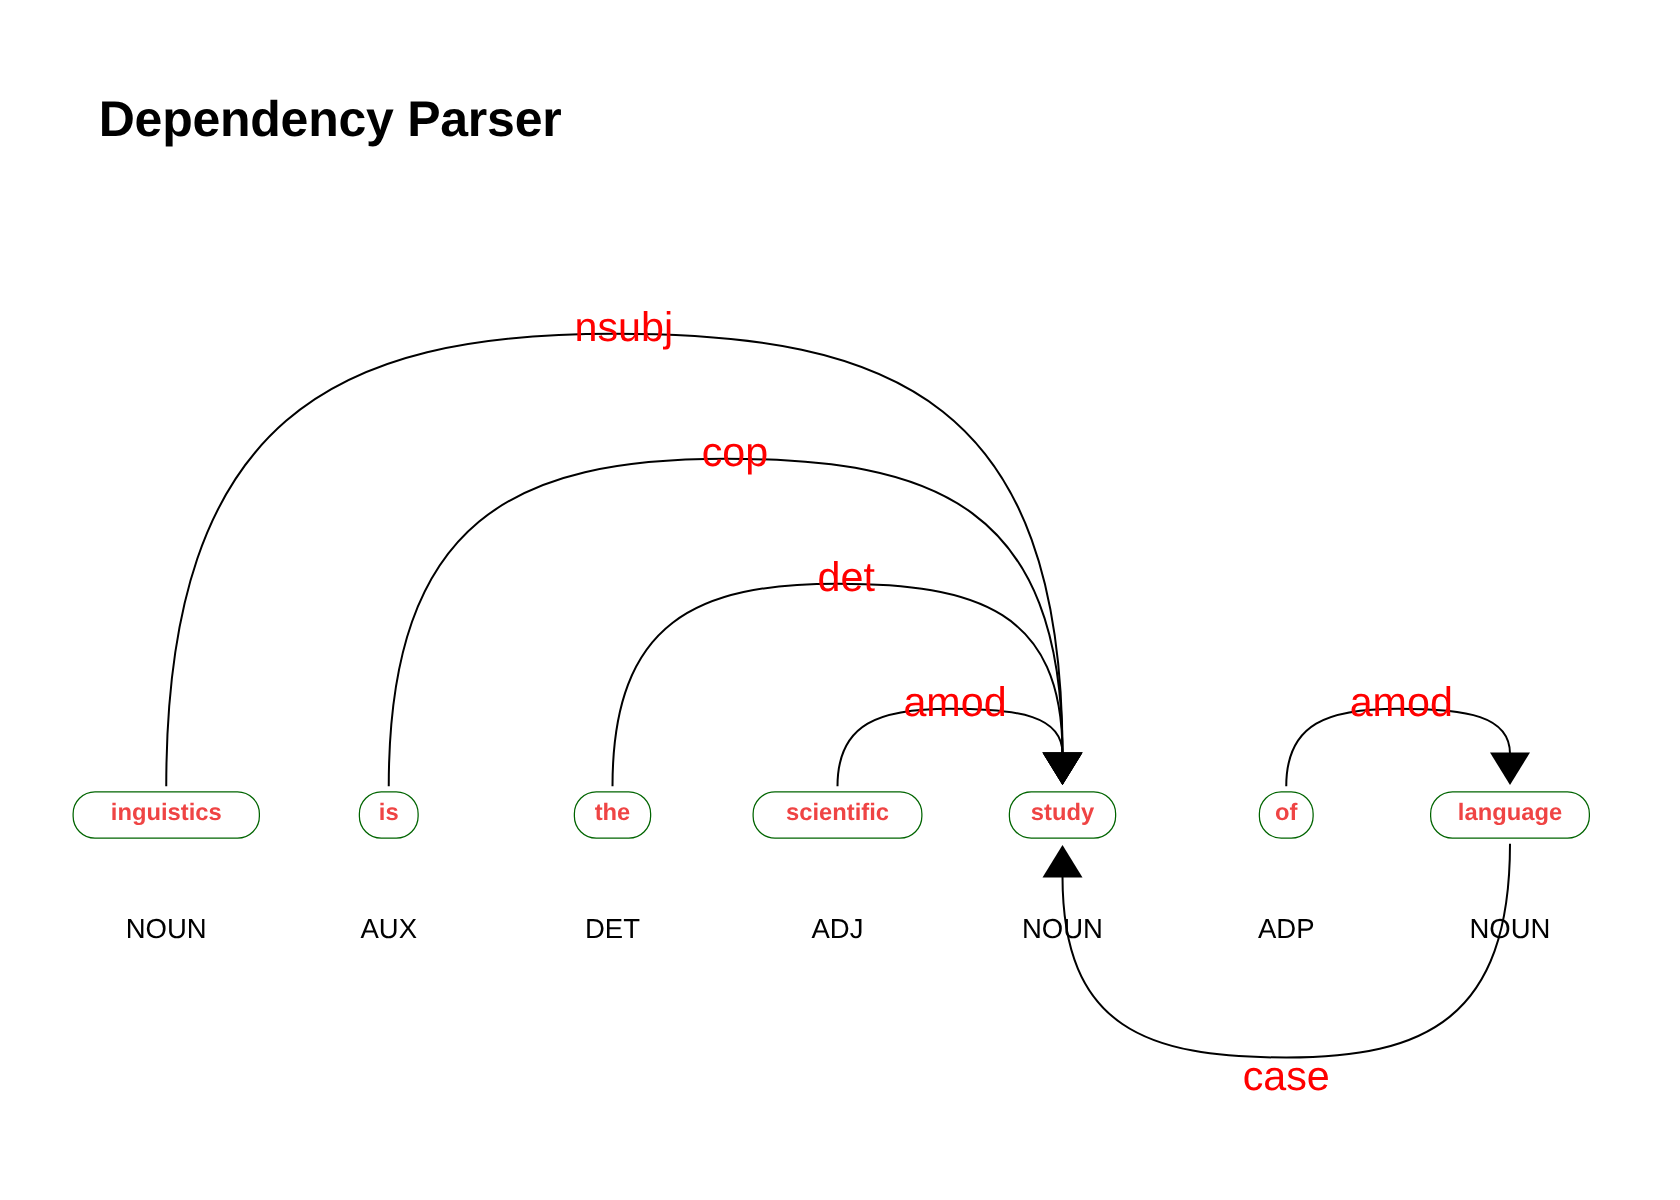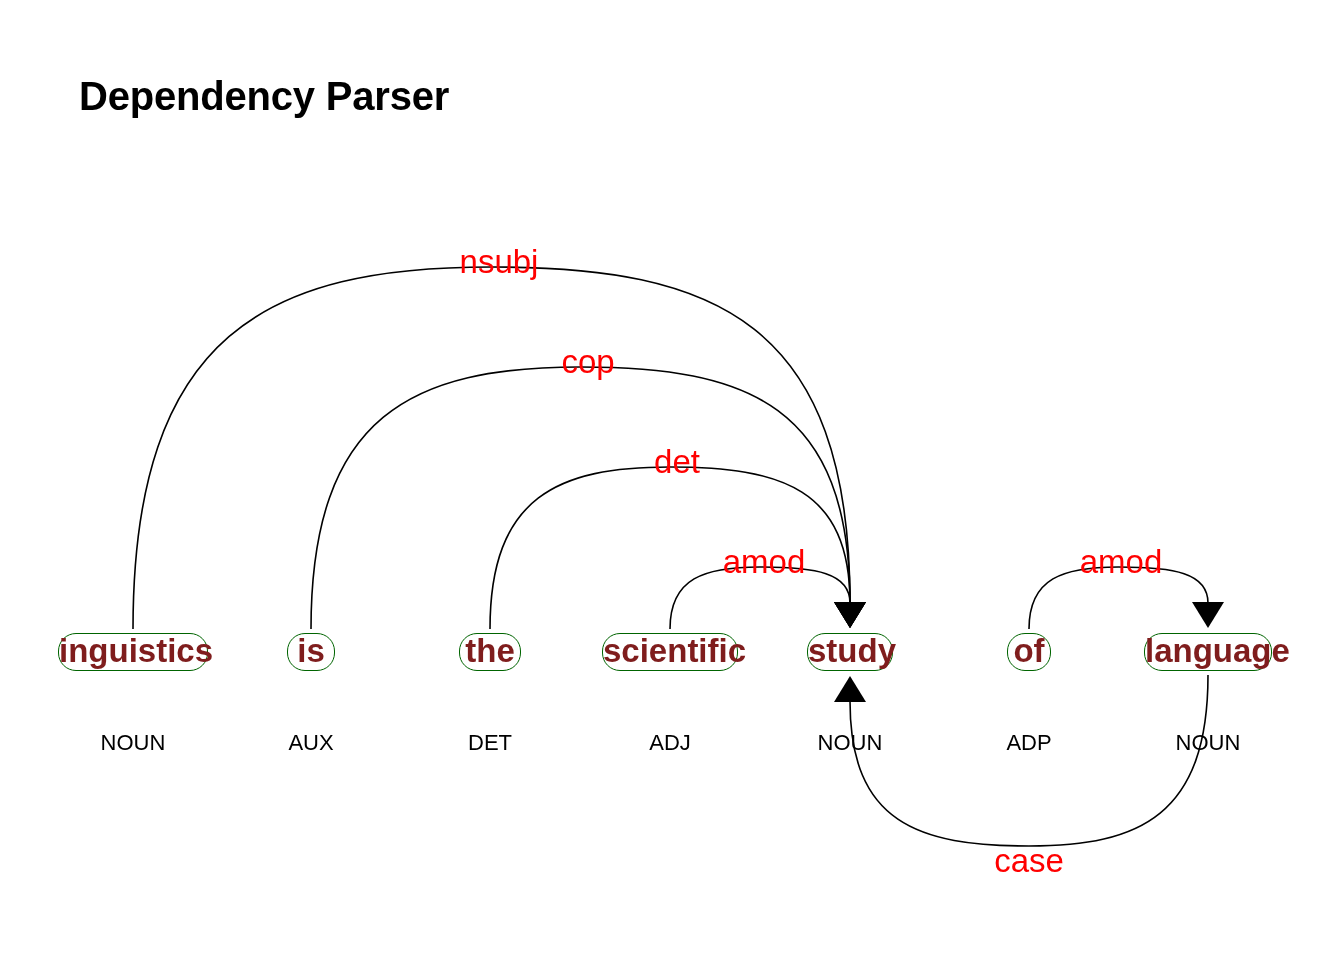--- a/index.html
+++ b/index.html
@@ -47,22 +47,22 @@
     top: 0;
     width: 1344px;
     height: 960px;
   }
   .token-box {
     position: absolute;
     box-sizing: border-box;
     border: 1.4px solid #006400;
     border-radius: 18px;
     background: #ffffff;
-    color: #7f1d1d;
-    font-size: 33px;
+    color: #ef4444;
+    font-size: 19px;
     font-weight: bold;
     height: 38px;
     line-height: 34px;
     text-align: center;
     white-space: nowrap;
     overflow: visible;
   }
   .pos-tag {
     position: absolute;
     color: #000000;

